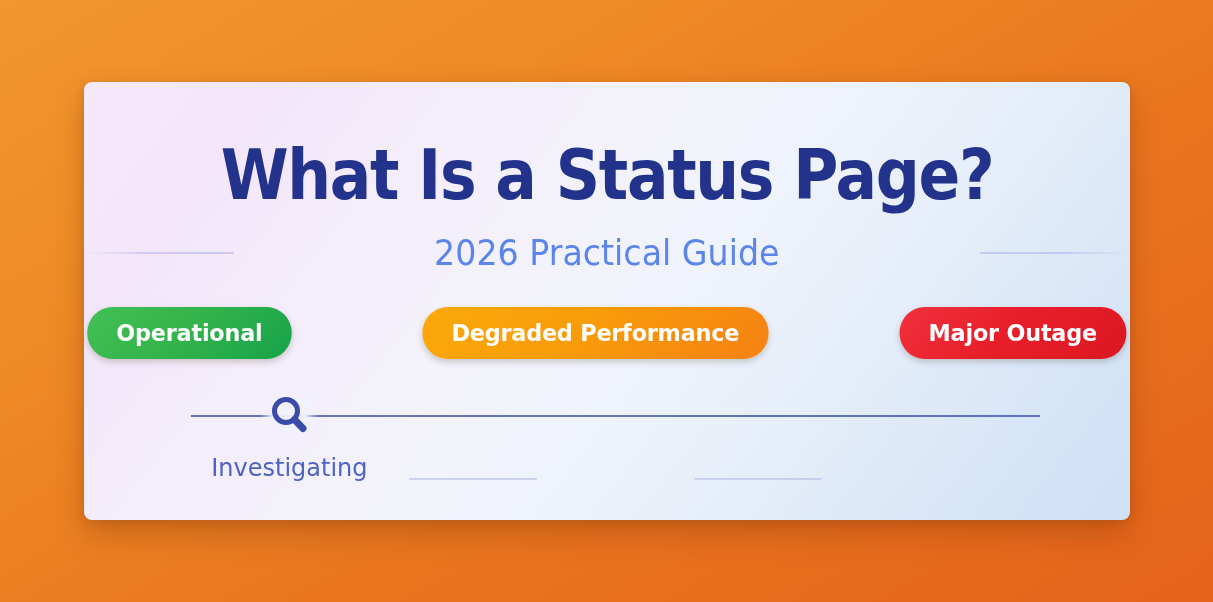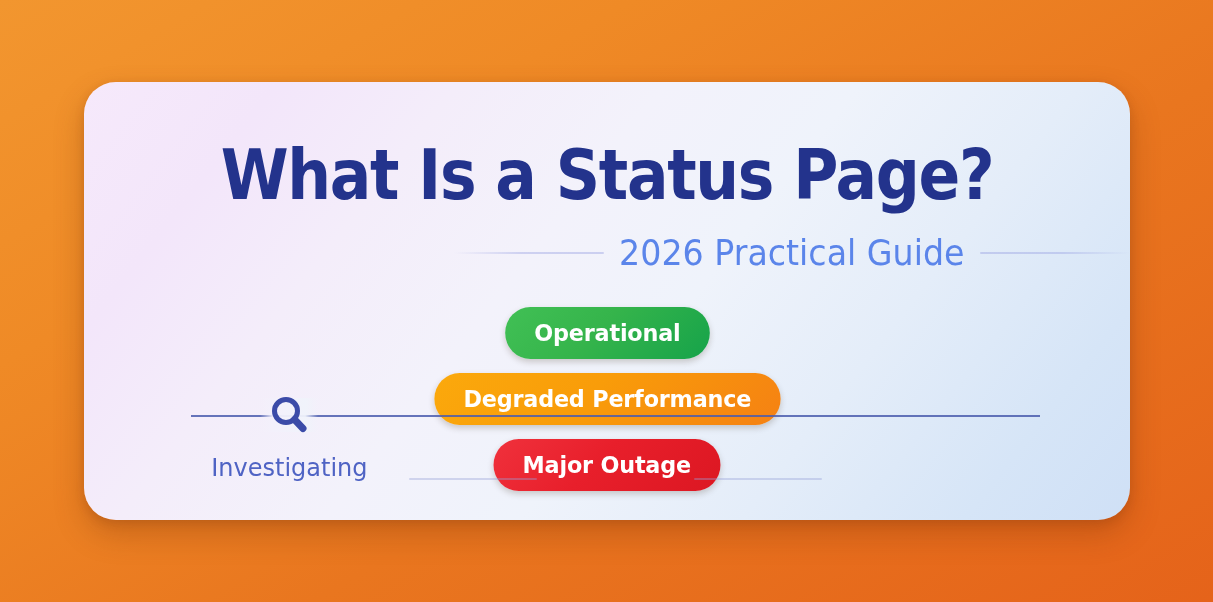--- a/index.html
+++ b/index.html
@@ -23,21 +23,21 @@
     justify-content: center;
   }
 
   
   .card {
     position: absolute;
     left: 84px;
     top: 82px;
     width: 1046px;
     height: 438px;
-    border-radius: 32px;
+    border-radius: 8px;
     background: linear-gradient(128deg,
         #F6E9FB 0%,
         #F3E6FA 14%,
         #F4EDFA 27%,
         #F3F2FB 42%,
         #EFF3FB 56%,
         #E4EDF9 72%,
         #D6E5F7 88%,
         #CFE0F6 100%);
     box-shadow: 0 14px 30px rgba(120, 50, 10, 0.30),
@@ -72,21 +72,21 @@
 
   
   .subtitle-row {
     position: absolute;
     top: 148px;
     left: 0;
     right: 0;
     height: 46px;
     display: flex;
     align-items: center;
-    justify-content: flex-end;
+    justify-content: space-between;
     gap: 6px;
   }
   .sub-rule {
     width: 150px;
     height: 2px;
     border-radius: 2px;
     background: linear-gradient(90deg, rgba(140,150,220,0) 0%, rgba(150,158,225,0.40) 45%, rgba(150,158,225,0.42) 100%);
   }
   .sub-rule.right {
     background: linear-gradient(270deg, rgba(140,150,220,0) 0%, rgba(150,158,225,0.40) 45%, rgba(150,158,225,0.42) 100%);
@@ -102,23 +102,22 @@
   }
 
   
   .badges {
     position: absolute;
     top: 225px;
     left: 0;
     right: 0;
     display: flex;
     align-items: center;
-    justify-content: flex-end;
+    justify-content: space-between;
     gap: 14px;
-    flex-direction: column;
   }
   .badge {
     border: none;
     border-radius: 26px;
     height: 52px;
     padding: 0 30px;
     display: flex;
     align-items: center;
     justify-content: center;
     font-family: "DejaVu Sans", sans-serif;

